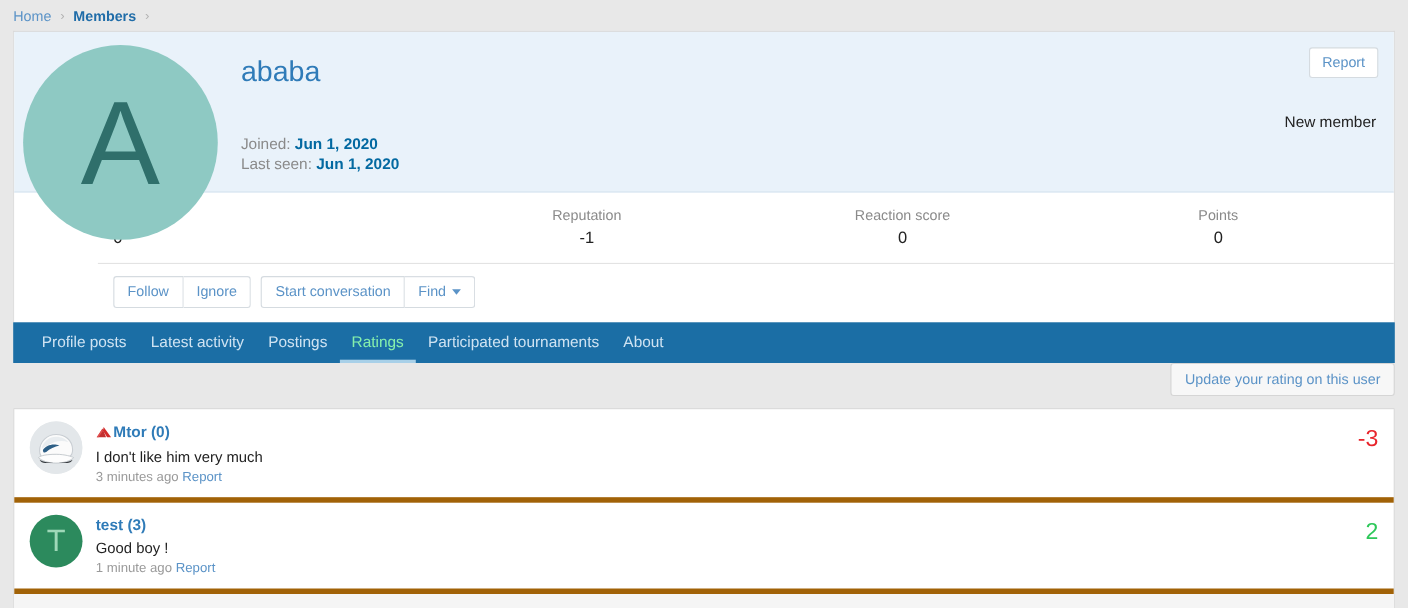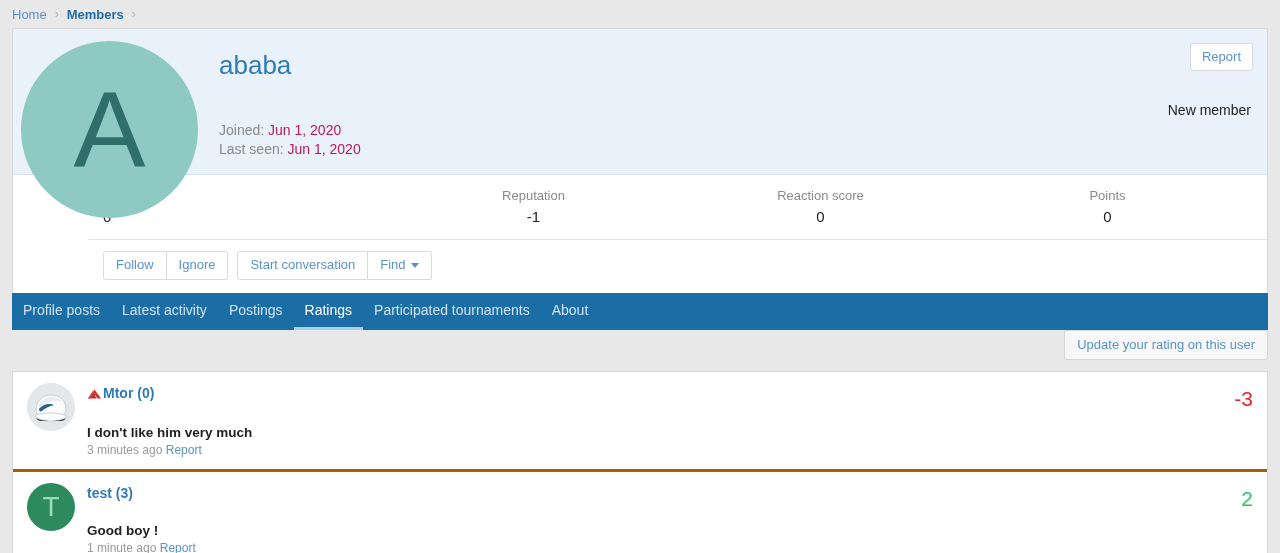--- a/index.html
+++ b/index.html
@@ -60,21 +60,21 @@
   .member-info { padding: 22px 16px 14px 14px; flex: 1; }
   .member-name {
     font-size: 26px;
     color: #2f7bb8;
     font-weight: normal;
     margin: 0 0 22px 0;
     line-height: 1.1;
   }
   .member-title { font-size: 14px; color: #222; margin-bottom: 4px; text-align: right; }
   .member-meta { font-size: 14px; color: #8a8a8a; margin-bottom: 3px; }
-  .member-meta b { color: #be185d; font-weight: normal; }
+  .member-meta b { color: #0369a1; font-weight: bold; }
 
   .report-btn {
     position: absolute;
     right: 14px; top: 14px;
     background: #fff;
     border: 1px solid #d5dbe0;
     border-radius: 3px;
     color: #5b93c7;
     font-size: 13px;
     padding: 5px 11px 6px;
@@ -119,34 +119,34 @@
     border-top: 5px solid #5b93c7;
   }
 
   
   .tabbar {
     margin: 0 12px;
     background: #1b6ea5;
     display: flex;
     align-items: stretch;
     height: 37px;
-    padding-left: 0;
+    padding-left: 15px;
   }
   .tab {
     color: #cfe3f2;
     font-size: 14px;
     padding: 0 11px;
     display: flex;
     align-items: center;
     cursor: pointer;
     border-bottom: 3px solid transparent;
     text-decoration: none;
   }
   .tab.active {
-    color: #ffffff;
+    color: #86efac;
     font-weight: normal;
     border-bottom-color: #a8d0e8;
   }
 
   
   .toolbar {
     margin: 0 12px;
     padding: 0 0 11px;
     display: flex;
     justify-content: flex-end;
@@ -164,21 +164,21 @@
 
   .ratings-block {
     margin: 0 12px;
     background: #fff;
     border: 1px solid #d8d8d8;
   }
   .rating-row {
     display: flex;
     align-items: flex-start;
     padding: 11px 14px 12px;
-    border-bottom: 3px solid #a16207;
+    border-bottom: 5px solid #a16207;
   }
   .rating-row:last-of-type { border-bottom: 1px solid #e3e3e3; }
 
   .r-avatar {
     width: 48px; height: 48px;
     border-radius: 50%;
     flex: none;
     margin-right: 12px;
     overflow: hidden;
     position: relative;
@@ -198,21 +198,21 @@
     font-weight: bold;
     color: #2f7bb8;
     text-decoration: none;
     display: inline;
   }
   .rank-icon {
     display: inline-block;
     vertical-align: -2px;
     margin-right: 1px;
   }
-  .r-text { font-size: 13.5px; color: #222; margin: 21px 0 3px; font-weight: bold; }
+  .r-text { font-size: 13.5px; color: #222; margin: 4px 0 3px; }
   .r-meta { font-size: 12px; color: #9a9a9a; }
   .r-meta a { color: #5b93c7; text-decoration: none; }
   .r-score {
     font-size: 21px;
     flex: none;
     padding-left: 16px;
     padding-top: 4px;
     min-width: 46px;
     text-align: right;
   }

